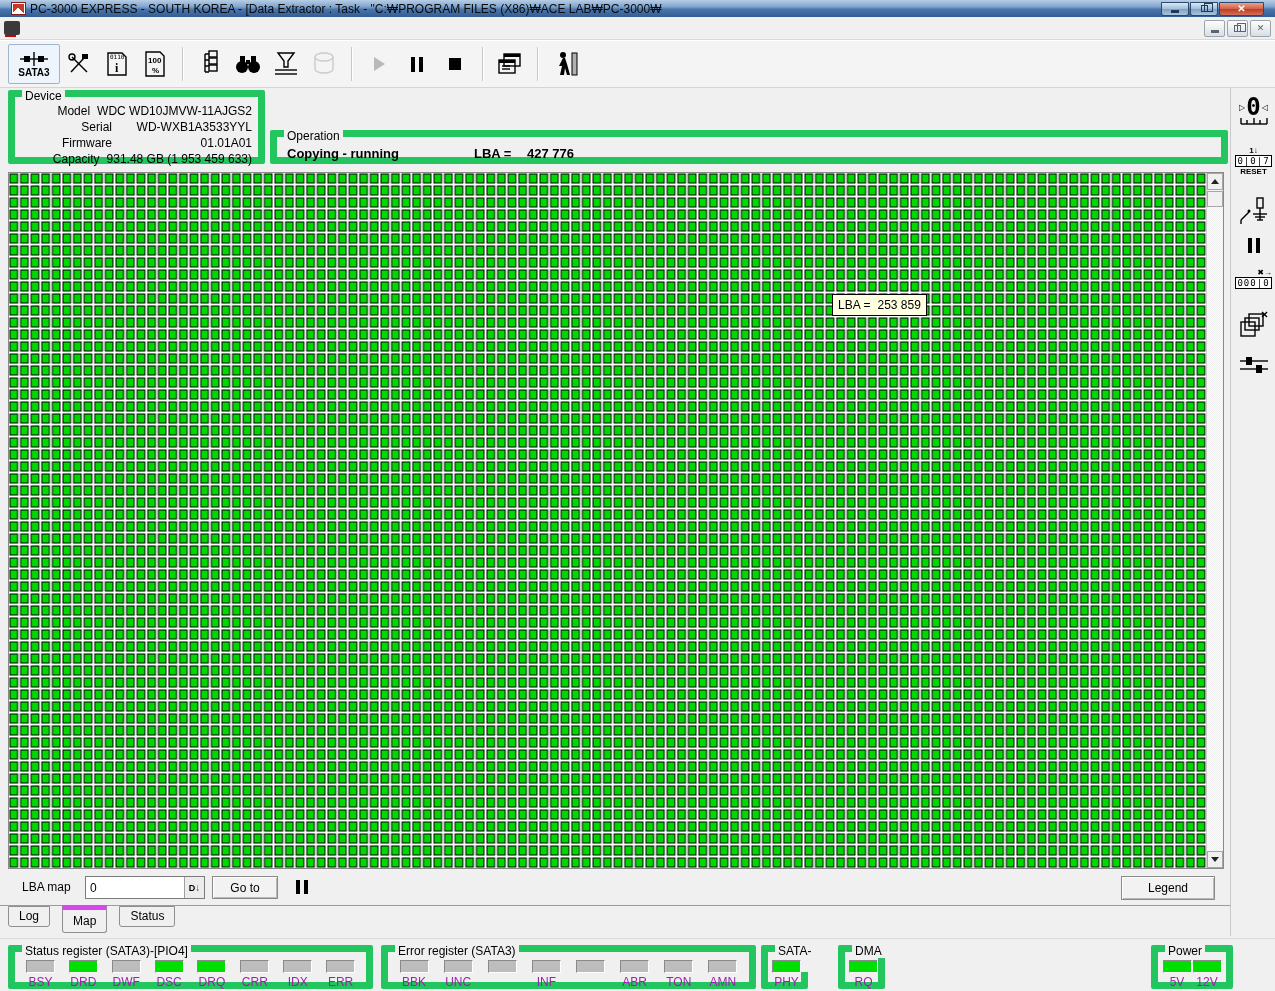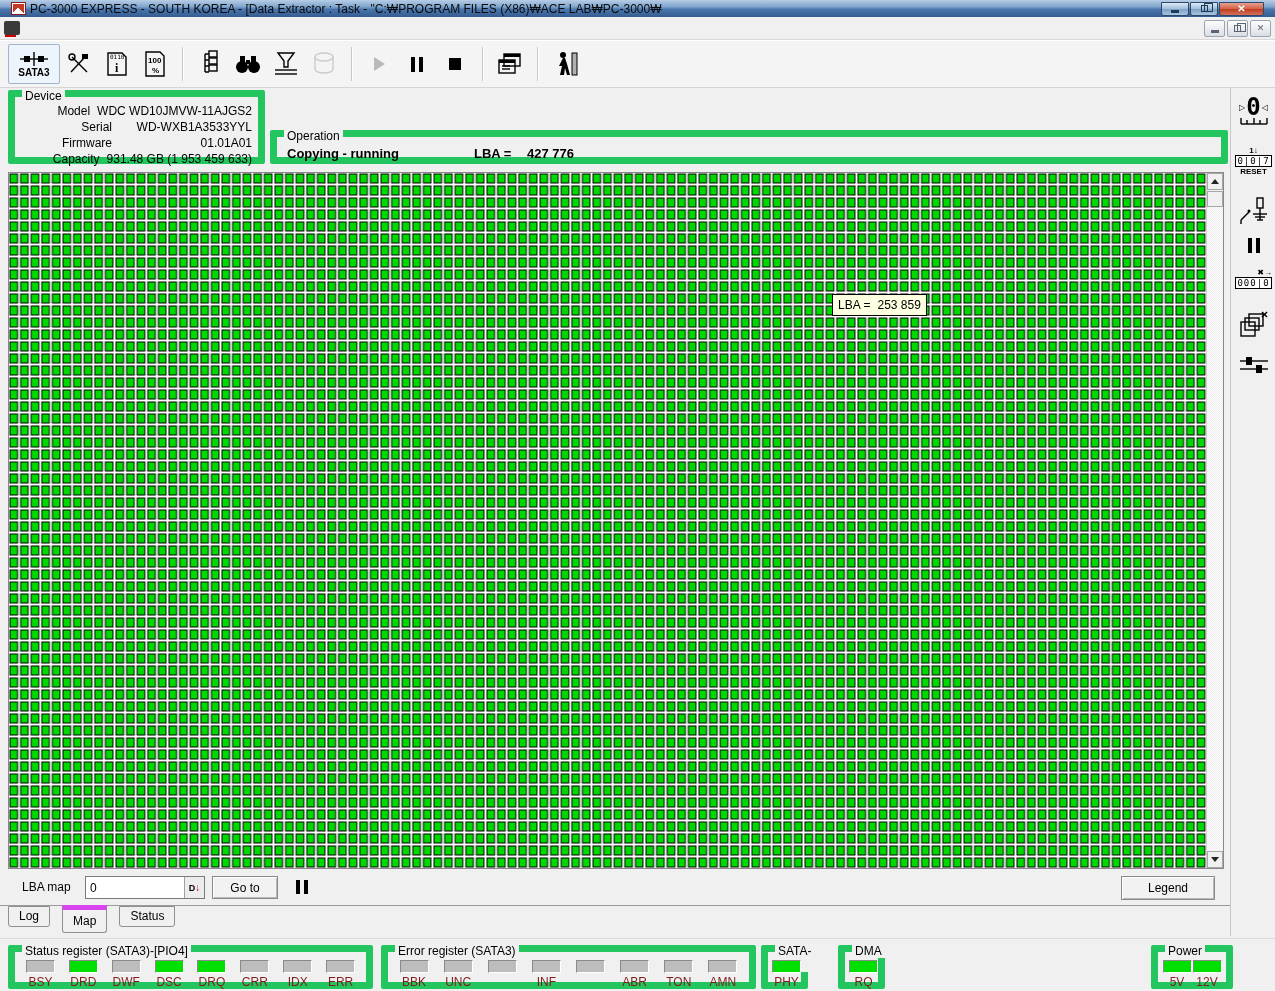--- a/index.html
+++ b/index.html
@@ -125,21 +125,21 @@
   .statusrow .groupbox { top:6px; height:44px; }
   .gb-statusreg { left:8px;  width:365px; }
   .gb-errorreg  { left:381px; width:375px; }
   .gb-sata2 { left:761px; width:47px; }
   .gb-dma   { left:813px; width:47px;margin-left:25px; }
   .gb-power { left:1151px; width:82px; }
   .ledgroup { position:absolute; left:4px; right:4px; top:8px; display:flex; justify-content:space-around; }
   .led-cell { display:flex; flex-direction:column; align-items:center; width:38px; }
   .led { width:29px; height:13px; background:var(--led-off,#bdbdbd); border:1px solid; border-color:#8a8a8a #ffffff #ffffff #8a8a8a; }
   .led.on { background:var(--led-on,#00e000); }
-  .led-label { margin-top:3px; color:#7f1d1d; font-size:12px; line-height:12px; height:12px; }
+  .led-label { margin-top:3px; color:#a21caf; font-size:12px; line-height:12px; height:12px; }
 
   svg .st { stroke:#000; fill:none; stroke-width:1.4; }
 </style>
 </head>
 <body>
 
 <div class="root">
 
   <div class="titlebar">
     <div class="title-icon"></div>

